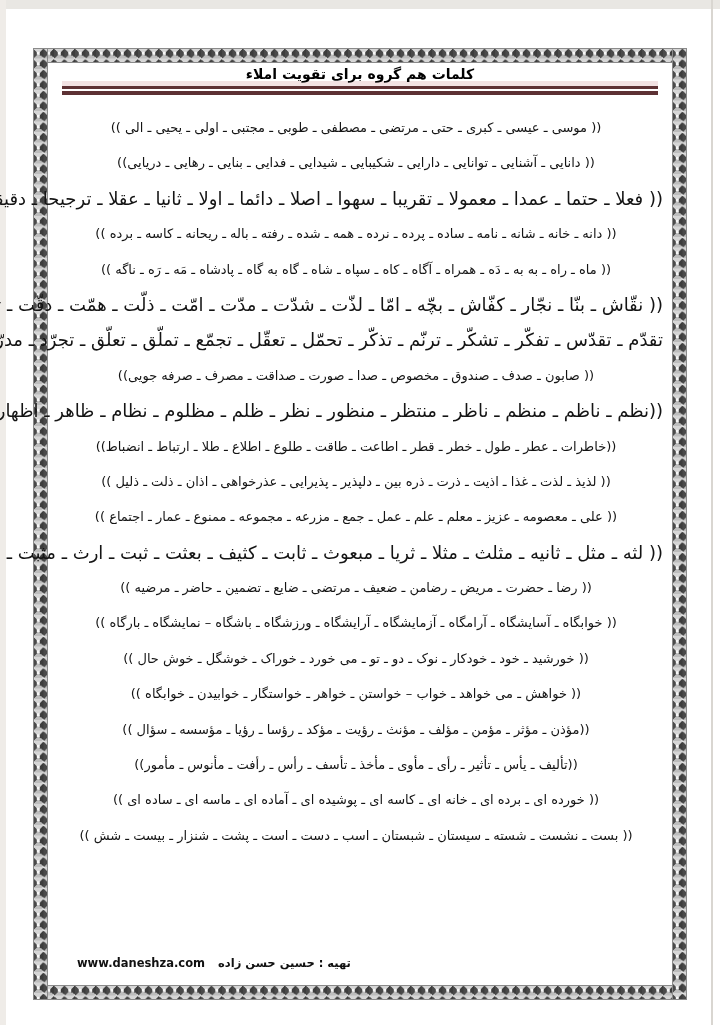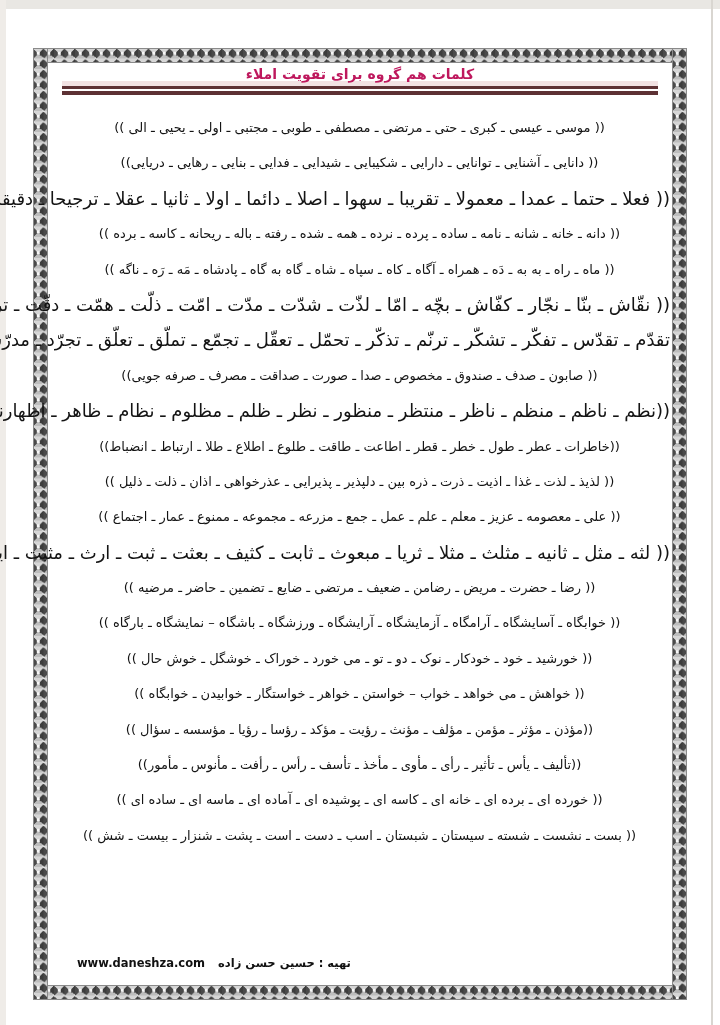--- a/index.html
+++ b/index.html
@@ -26,30 +26,30 @@
   .band{position:absolute;}
   .band-top{left:33px;top:48px;width:654px;height:15px;}
   .band-bottom{left:33px;top:985px;width:654px;height:15px;}
   .band-left{left:33px;top:48px;width:15px;height:952px;}
   .band-right{left:672px;top:48px;width:15px;height:952px;}
 
   .content{position:absolute;left:48px;top:63px;width:624px;height:922px;}
 
   .doc-title{
     margin-top:3px;text-align:center;direction:rtl;
-    font-size:14px;font-weight:bold;color:#be185d;
+    font-size:14px;font-weight:bold;color:#000000;
     font-family:"DejaVu Sans",sans-serif;
   }
   .double-rule{
     width:596px;margin:4px auto 0;height:2px;background:#ffffff;
     border-top:3px solid #5d3134;border-bottom:4px solid #5d3134;
     box-shadow:0 -5px 0 0 #f2e2e3;
   }
 
-  .rows{position:absolute;left:1px;right:2px;top:47px;}
+  .rows{position:absolute;left:1px;right:9px;top:47px;}
   .row{
     height:35.4px;line-height:35.4px;text-align:center;direction:rtl;
     font-size:13px;color:#141414;white-space:nowrap;
   }
   .row.dense{font-size:18px;}
 
   .footer{
     position:absolute;left:14px;top:893px;direction:rtl;
     font-size:11.5px;font-weight:bold;color:#111;white-space:nowrap;
   }

